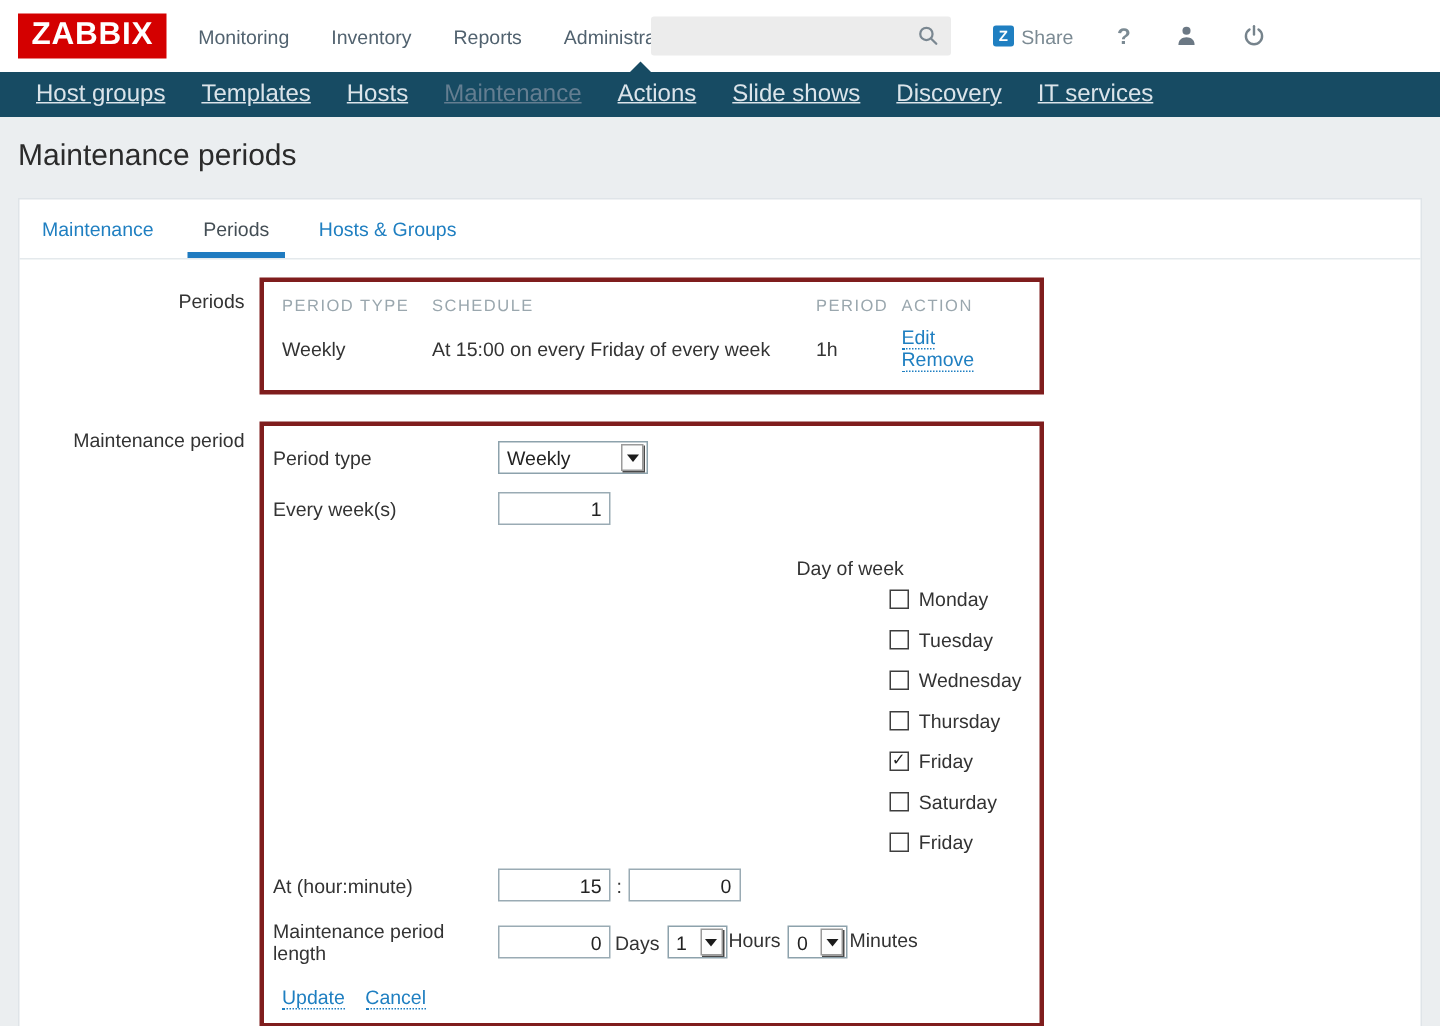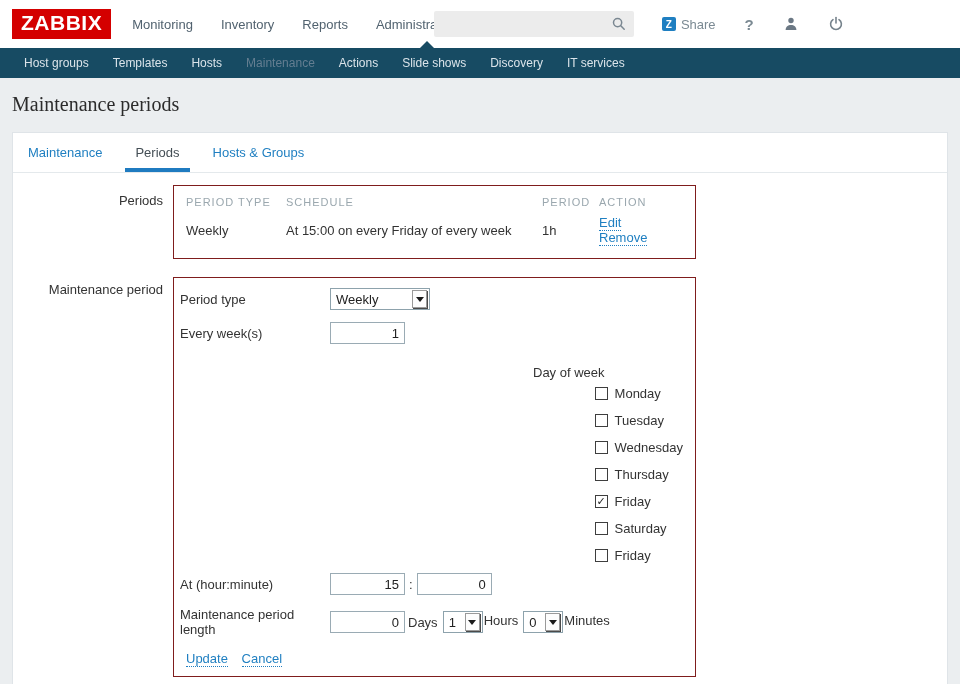--- a/index.html
+++ b/index.html
@@ -50,41 +50,41 @@
   .subnav {
     height:30px; background:#174b63; display:flex; align-items:center;
     padding-left:12px; position:relative;
   }
   .subnav-caret {
     position:absolute; top:-7px; left:420px; width:0; height:0;
     border-left:7px solid transparent; border-right:7px solid transparent;
     border-bottom:7px solid #174b63;
   }
   .subnav-item {
-    padding:0 12px; color:#dbe4ea; font-size:12px; cursor:pointer; white-space:nowrap;
+    padding:0 12px; color:#dbe4ea; font-size:16px; cursor:pointer; white-space:nowrap;text-decoration:underline;
   }
   .subnav-item:first-child { padding-left:0; }
   .subnav-item.selected { color:#647e91; }
 
   
-  .page-title { font-size:20px; color:#2b2b2b; margin:15px 0 16px 12px;font-family:Liberation Serif, serif; }
+  .page-title { font-size:20px; color:#2b2b2b; margin:15px 0 16px 12px; }
   .card {
     margin:0 12px; background:#fff; border:1px solid #dfe4e8; padding-bottom:14px;
   }
 
   .tabs { display:flex; height:40px; border-bottom:1px solid #e4e9ec; padding-left:5px; }
   .tab {
     display:flex; align-items:center; padding:4px 10px 0; margin-right:13px;
     color:#1f7fc1; cursor:pointer; border-bottom:4px solid transparent; font-size:13px;
   }
   .tab.active { color:#444e55; border-bottom-color:#1f7bc0; }
 
   .section { display:flex; margin-top:12px; }
   .section-label { width:160px; text-align:right; padding:8px 10px 0 0; color:#333; }
-  .section-box { width:523px; border:1px solid #7f1d1d; background:#fff; }
+  .section-box { width:523px; border:3px solid #7f1d1d; background:#fff; }
 
   
   .ptable-wrap { padding:4px 12px 8px; }
   table.ptable { border-collapse:collapse; width:100%; }
   .ptable th {
     text-align:left; font-weight:normal; font-size:11px; color:#9aa7ae;
     letter-spacing:1px; padding:6px 0 4px;
   }
   .ptable td { padding:3px 0 5px; font-size:13px; color:#333; }
   .col1 { width:100px; } .col2 { width:256px; } .col3 { width:57px; }

